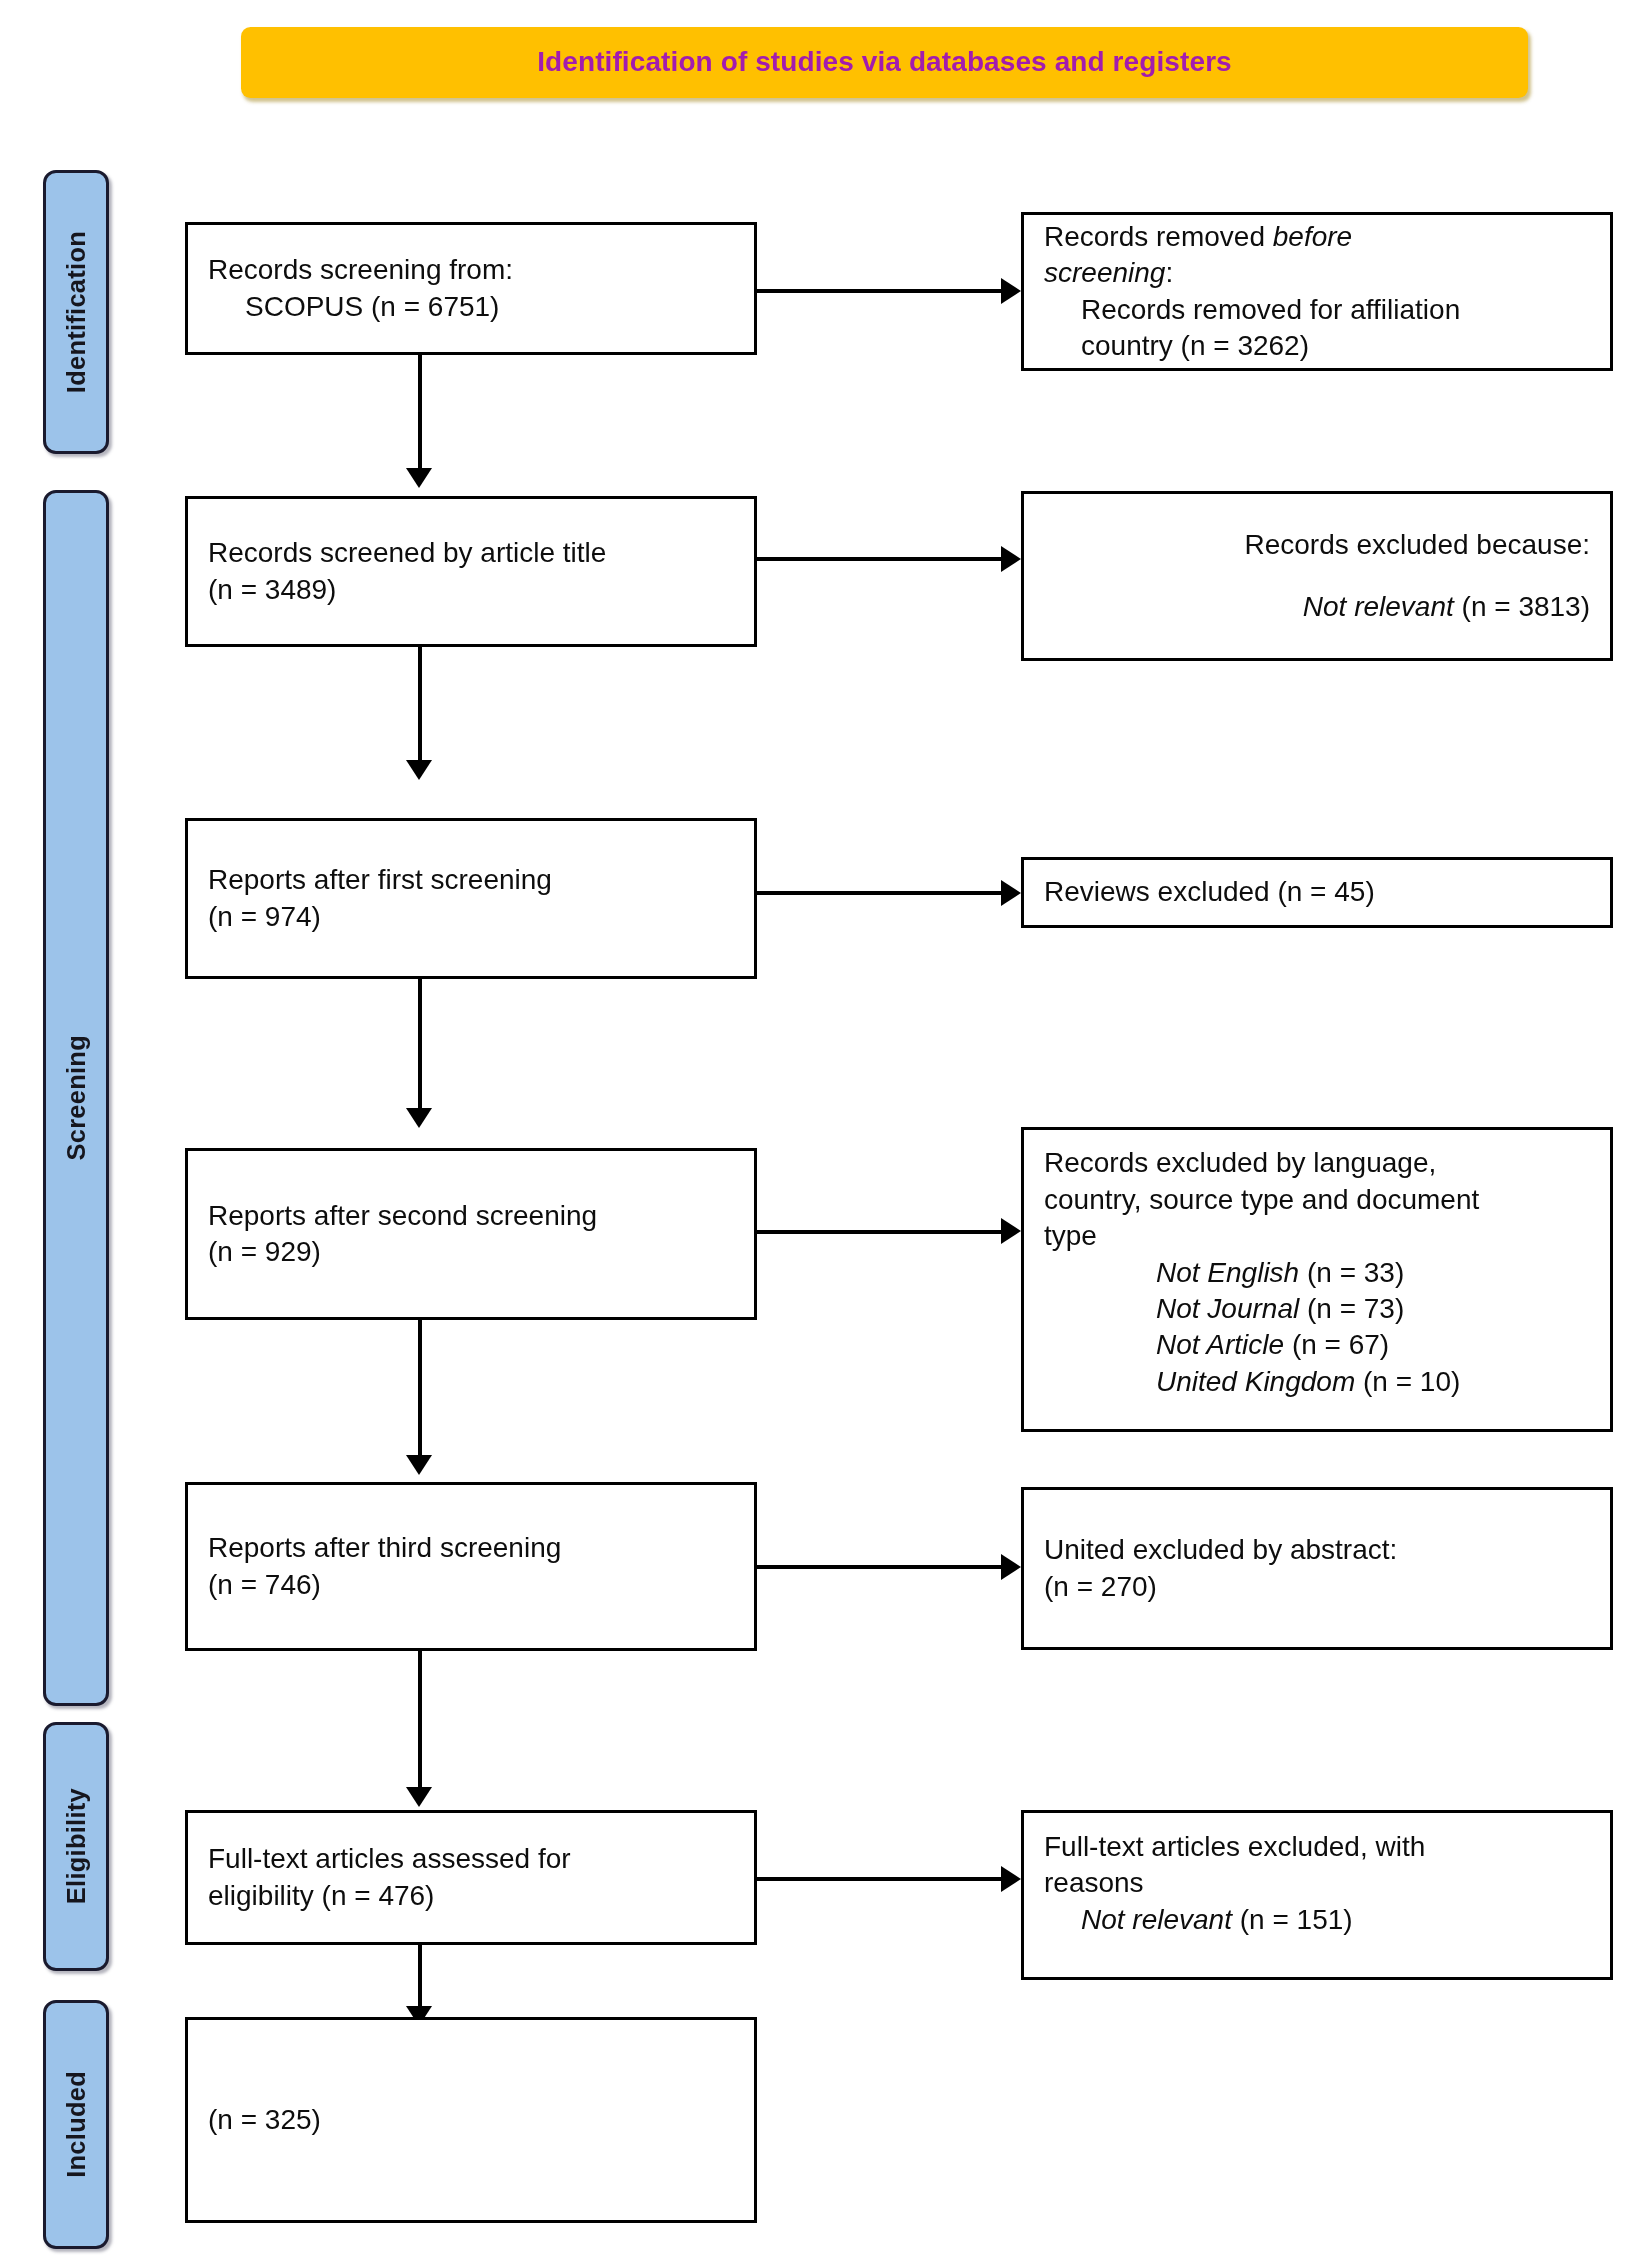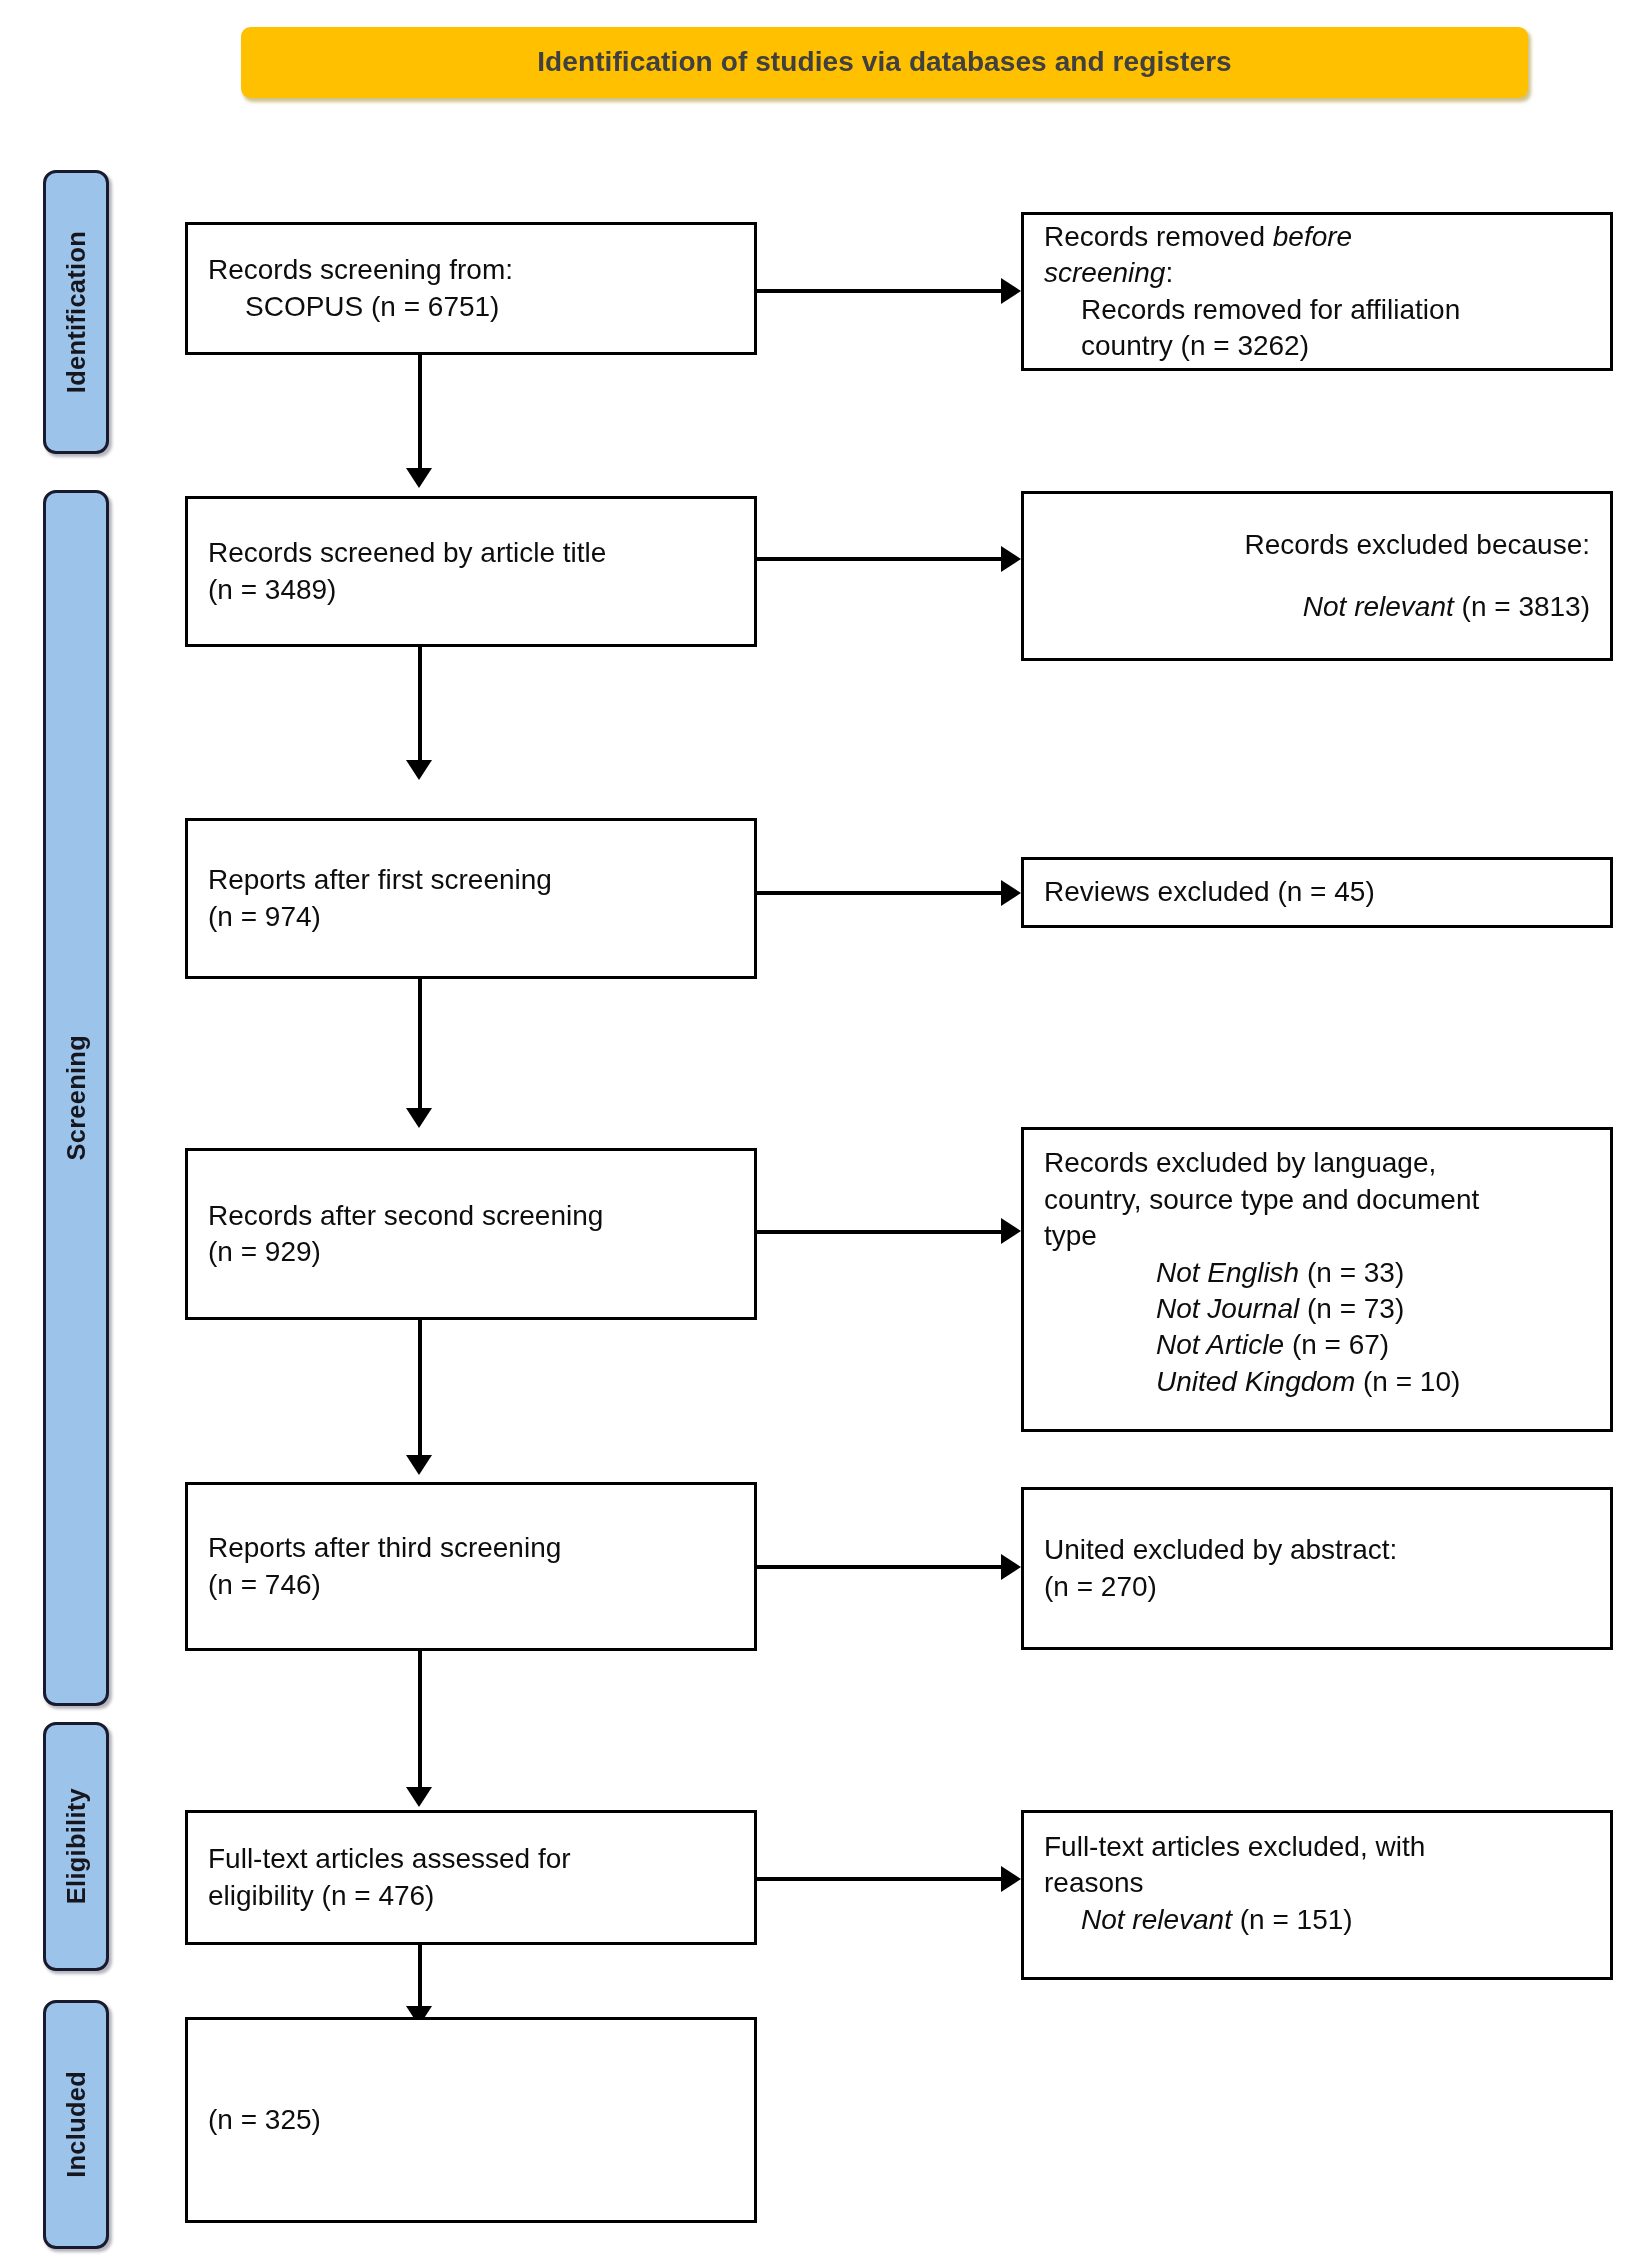--- a/index.html
+++ b/index.html
@@ -28,21 +28,21 @@
     background: #FFC000;
     border-radius: 9.5px;
     box-shadow: 2.4px 3.6px 3.6px rgba(150,120,0,0.45);
     display: flex;
     align-items: center;
     justify-content: center;
   }
   .banner-text {
     font-size: 28px;
     font-weight: bold;
-    color: #404040;
+    color: #a21caf;
     letter-spacing: 0.1px;
     text-align: center;
     line-height: 1.1;
   }
 
   
   .phase {
     position: absolute;
     left: 43px;
     width: 66px;
@@ -181,21 +181,21 @@
     <div class="line">Reviews excluded (n = 45)</div>
   </div>
 
   <div class="hline" style="left:756px; top:891px; width:245px;"></div>
   <div class="arrow-right" style="left:1001px; top:880px;"></div>
 
   <div class="vline" style="left:418px; top:979px; height:141px;"></div>
   <div class="arrow-down" style="left:406px; top:1108px;"></div>
 
   <div class="node" style="left:185px; top:1148px; width:572px; height:172px;">
-    <div class="line">Records after second screening</div>
+    <div class="line">Reports after second screening</div>
     <div class="line">(n = 929)</div>
   </div>
 
   <div class="node" style="left:1021px; top:1127px; width:592px; height:305px; justify-content:flex-start; padding-top:15.4px;">
     <div class="line">Records excluded by language,</div>
     <div class="line">country, source type and document</div>
     <div class="line">type</div>
     <div class="line ind2"><span class="ital-run">Not English</span><span> (n = 33)</span></div>
     <div class="line ind2"><span class="ital-run">Not Journal</span><span> (n = 73)</span></div>
     <div class="line ind2"><span class="ital-run">Not Article</span><span> (n = 67)</span></div>

